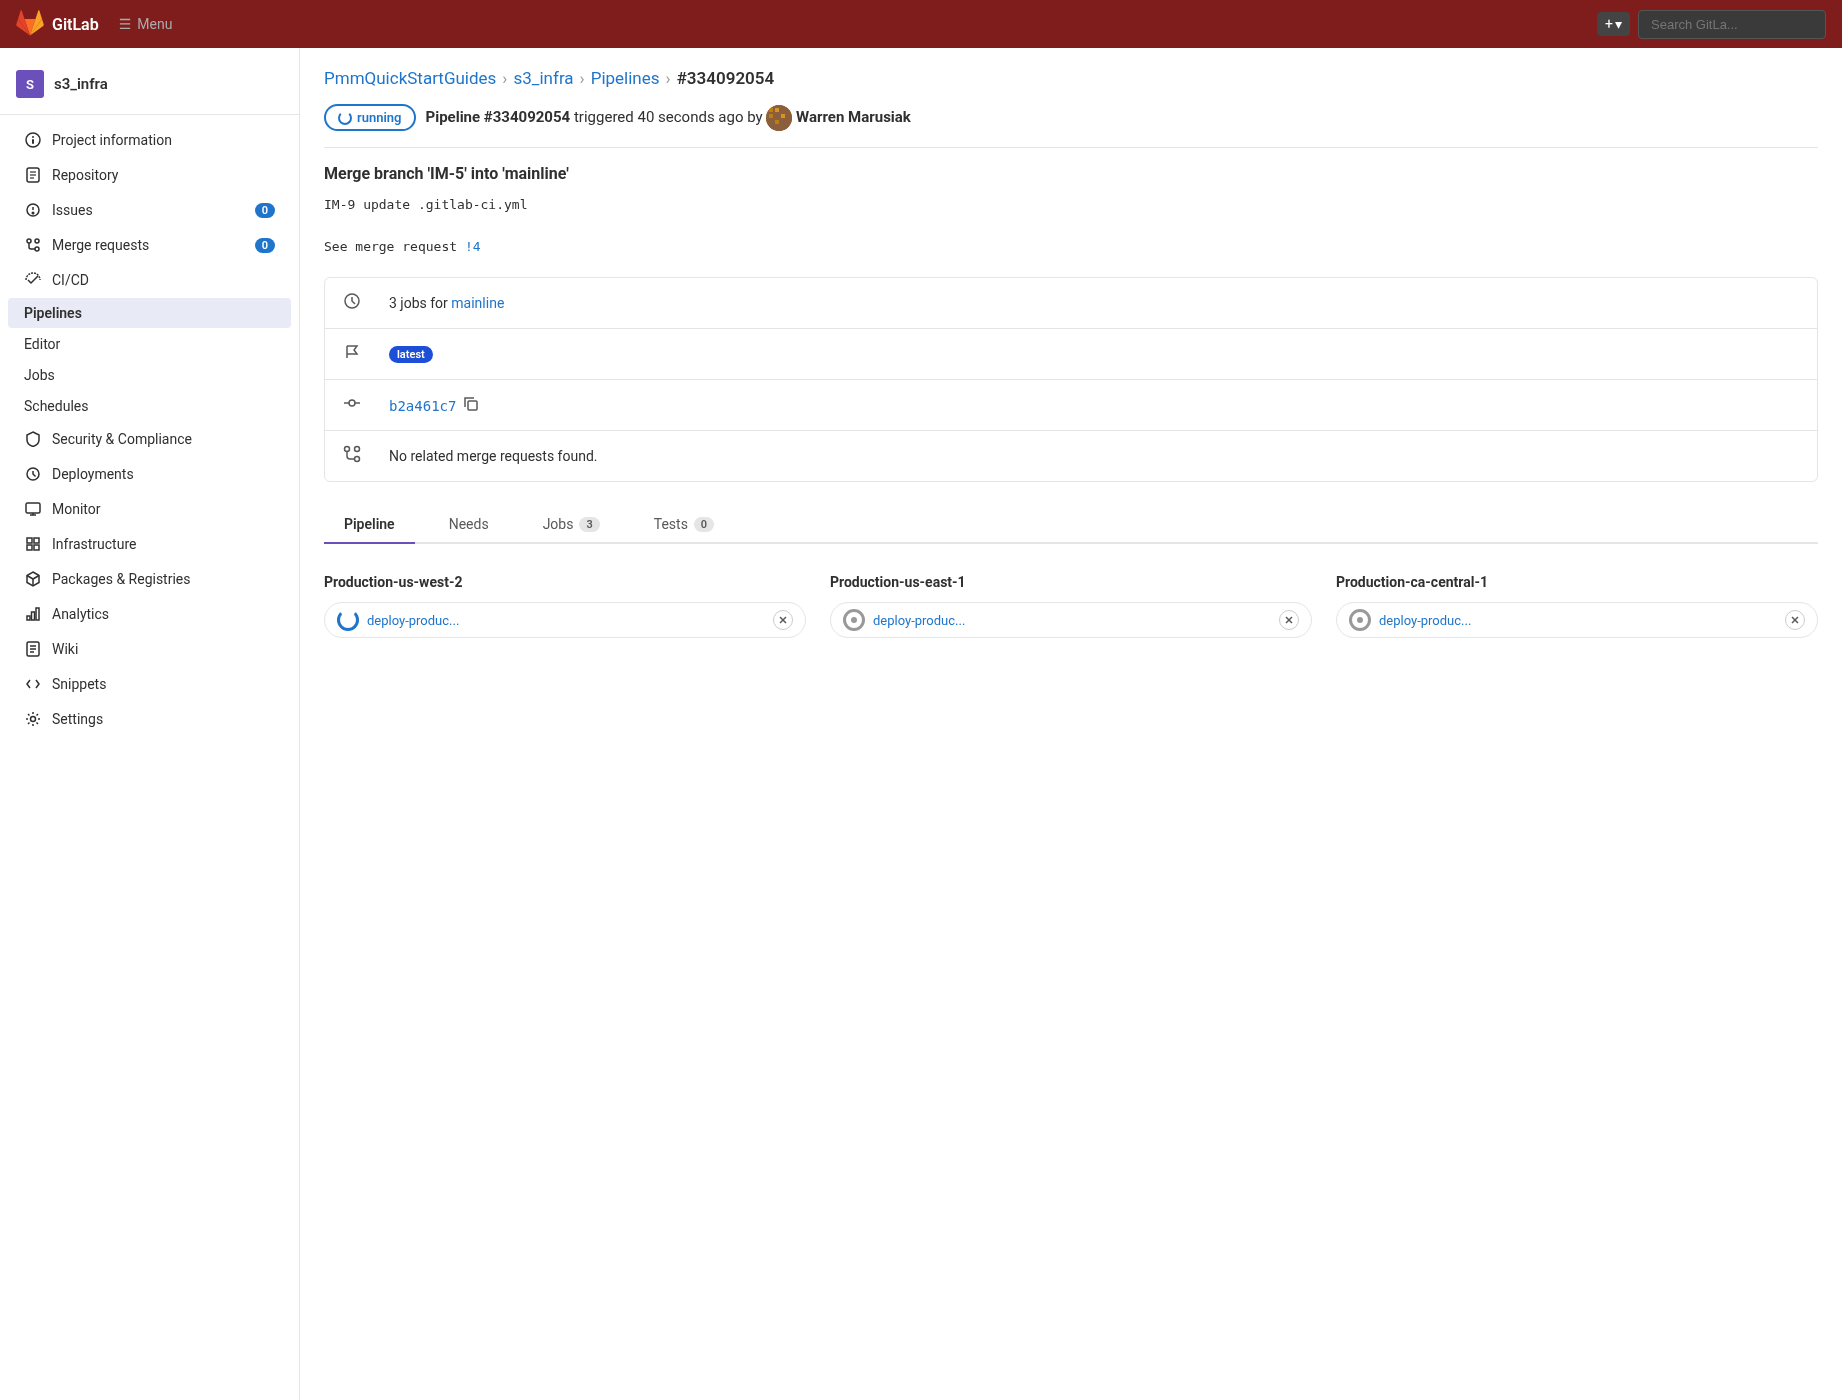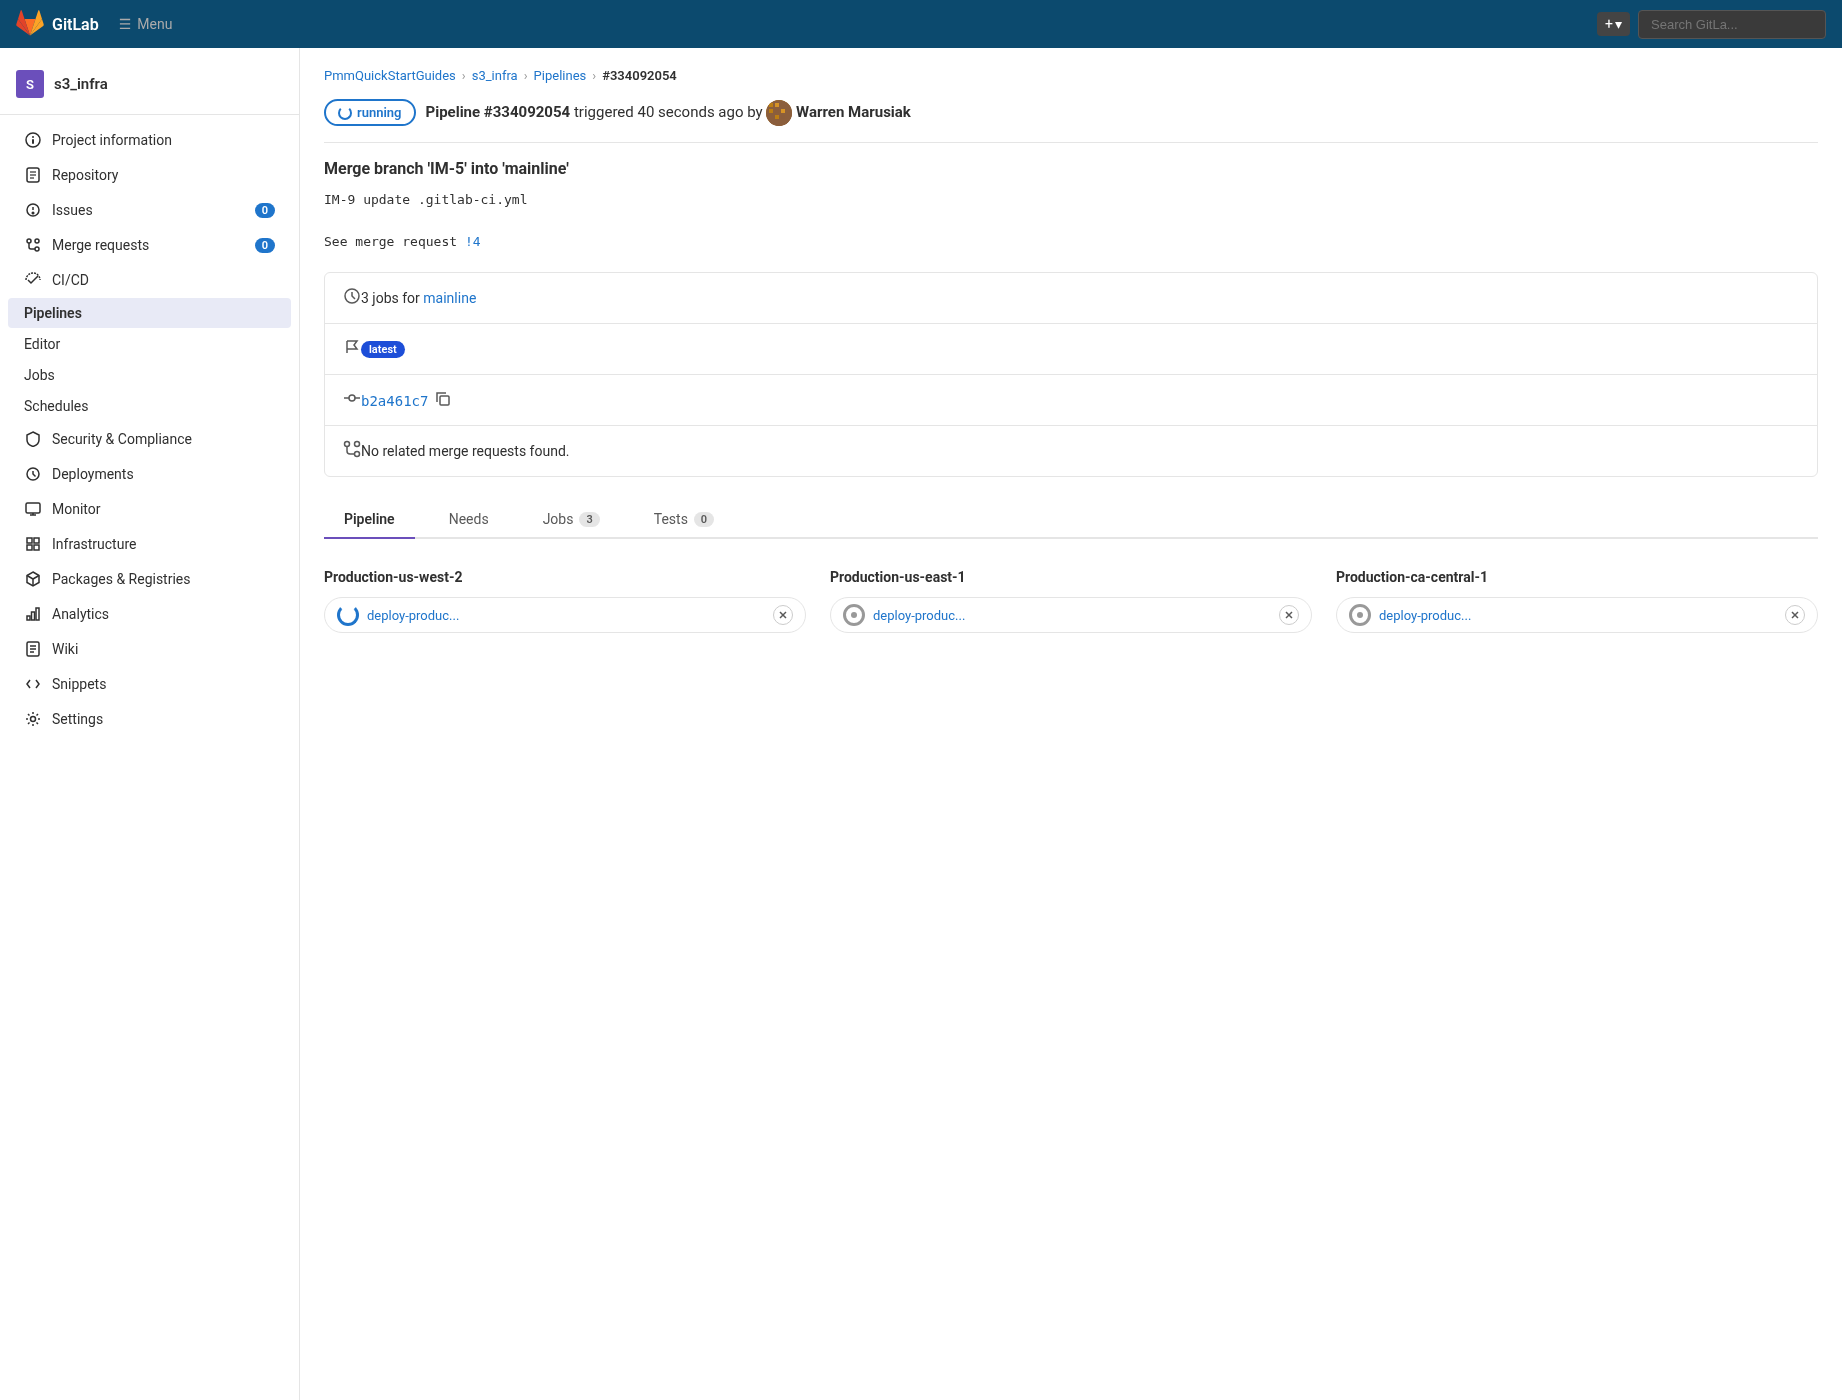--- a/index.html
+++ b/index.html
@@ -1,20 +1,20 @@
 <!DOCTYPE html>
 <html><head>
   <meta charset="utf-8">
   <style>
     * { box-sizing: border-box; margin: 0; padding: 0; }
     body { font-family: -apple-system, BlinkMacSystemFont, 'Segoe UI', Roboto, sans-serif; font-size: 14px; background: #fff; color: #303030; }
 
     
     .topnav {
-      background: #0c4a6e;
+      background: #7f1d1d;
       height: 48px;
       display: flex;
       align-items: center;
       padding: 0 16px;
       gap: 12px;
       position: fixed;
       top: 0; left: 0; right: 0;
       z-index: 100;
     }
     .topnav-logo {
@@ -139,21 +139,21 @@
       flex: 1;
       padding: 20px 24px;
       max-width: calc(100% - 300px);
     }
 
     
     .breadcrumb {
       display: flex;
       align-items: center;
       gap: 6px;
-      font-size: 13px;
+      font-size: 17px;
       color: #595959;
       margin-bottom: 16px;
     }
     .breadcrumb a { color: #1f75cb; text-decoration: none; }
     .breadcrumb-sep { color: #999; }
     .breadcrumb-current { color: #303030; font-weight: 600; }
 
     
     .pipeline-header {
       display: flex;
@@ -229,21 +229,21 @@
     
     .info-card {
       border: 1px solid #e5e5e5;
       border-radius: 6px;
       margin-bottom: 24px;
       overflow: hidden;
     }
     .info-row {
       display: flex;
       align-items: center;
-      gap: 0;
+      gap: 28px;
       padding: 14px 18px;
       border-bottom: 1px solid #e5e5e5;
     }
     .info-row:last-child { border-bottom: none; }
     .info-icon { color: #595959; font-size: 16px; flex-shrink: 0; }
     .info-text { font-size: 14px; color: #303030; }
     .info-text a { color: #1f75cb; text-decoration: none; }
     .latest-badge {
       background: #1d4ed8;
       color: #fff;

